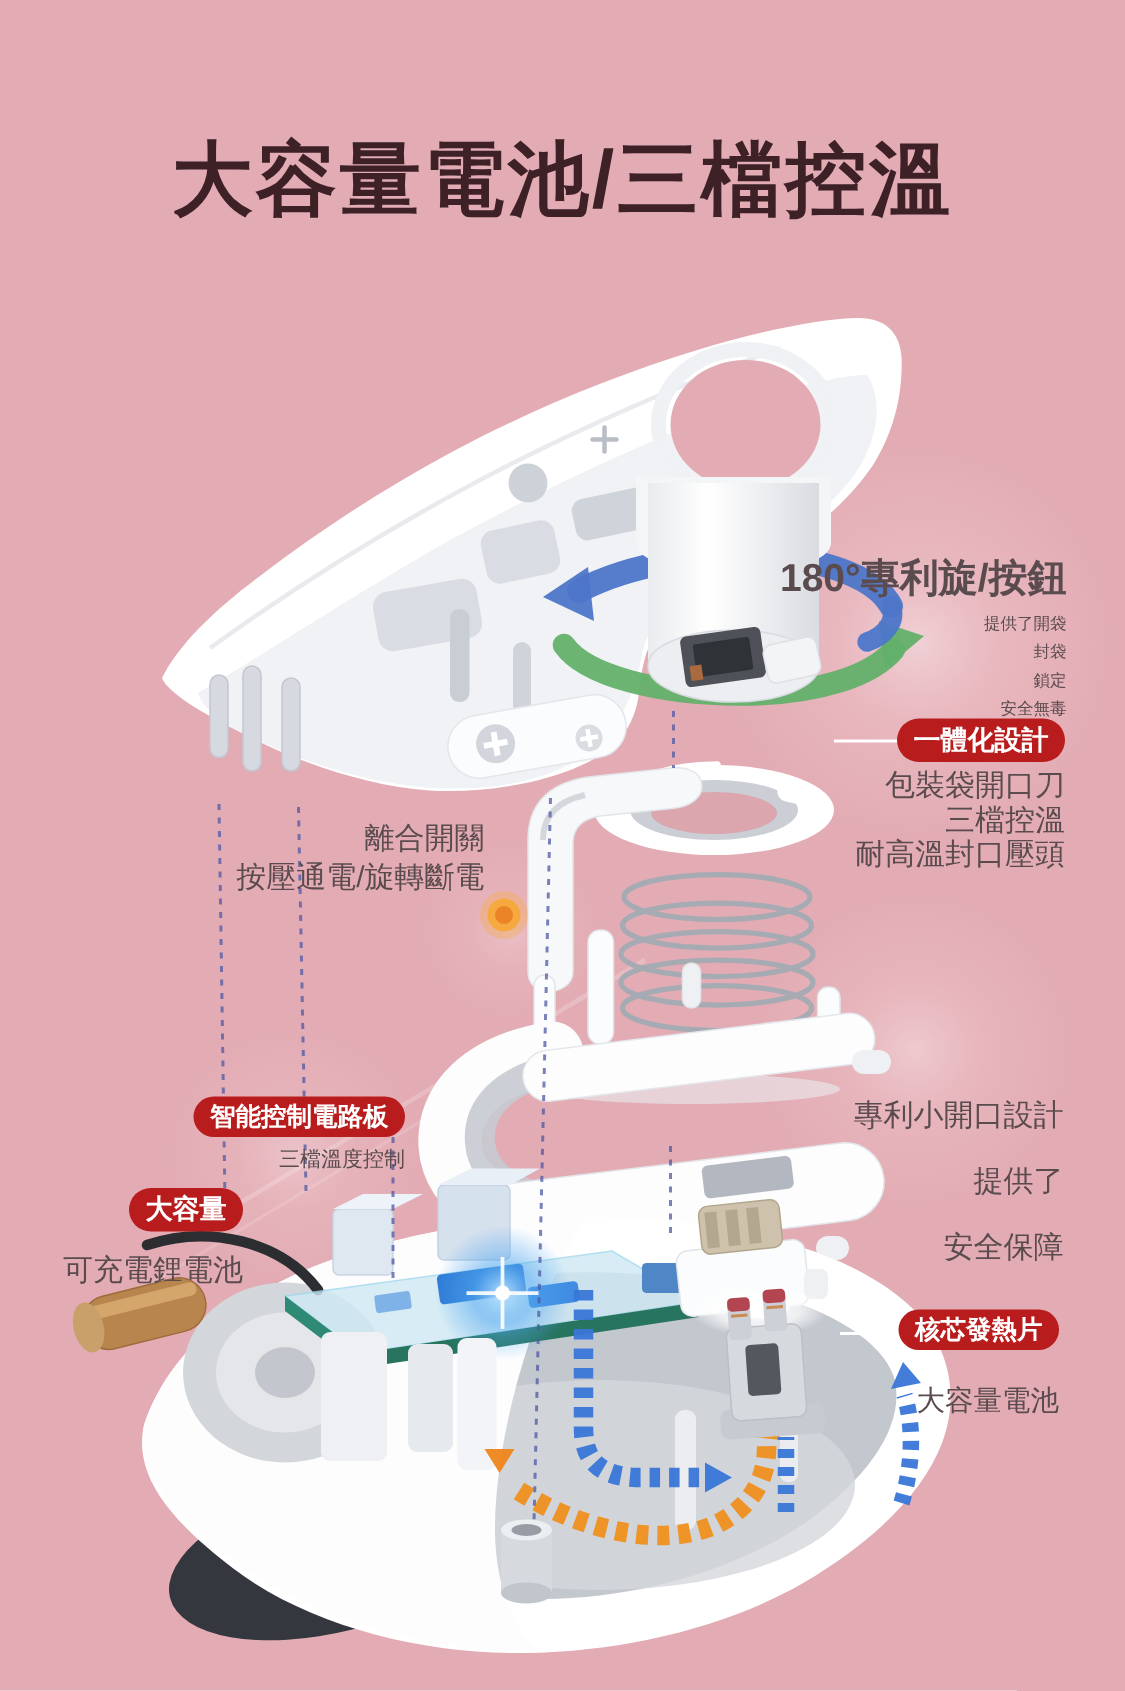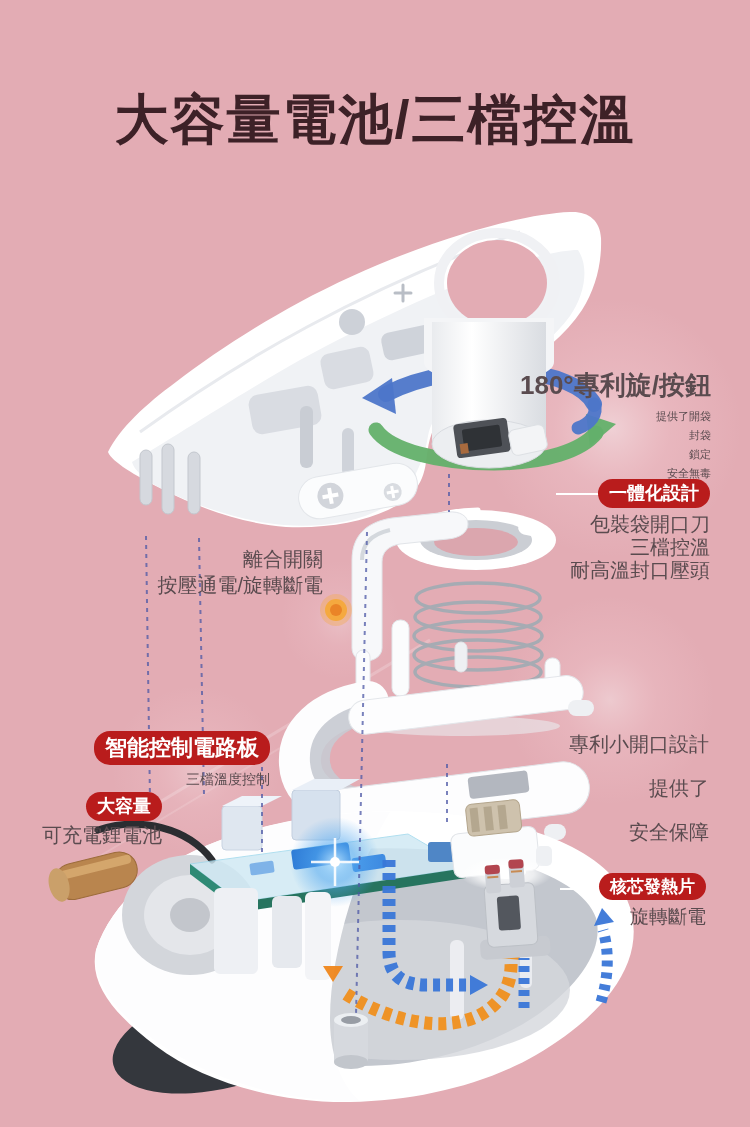--- a/index.html
+++ b/index.html
@@ -27,31 +27,31 @@
   .co-rotate .line { font-size:11px; line-height:19px; }
 
   .co-integrated { right:40px; top:479px; }
   .co-integrated .badge { font-size:18px; margin-bottom:5px; }
   .co-integrated .line { font-size:20px; line-height:23px; }
 
   .co-clutch { right:427px; top:546px; }
   .co-clutch .line { font-size:20px; line-height:26px; }
 
   .co-circuit { right:480px; top:731px; }
-  .co-circuit .badge { font-size:22px; margin-bottom:3px; }
+  .co-circuit .badge { font-size:17px; margin-bottom:3px; }
   .co-circuit .line { font-size:14px; line-height:22px; }
 
-  .co-battery { right:588px; top:792px; }
+  .co-battery { right:588px; top:792px;gap:12px; }
   .co-battery .badge { font-size:18px; margin-bottom:3px; }
   .co-battery .line { font-size:20px; line-height:23px; }
 
   .co-small { right:41px; top:713px; }
   .co-small .line { font-size:20px; line-height:25px;margin-top:19px; }
 
-  .co-heater { right:44px; top:873px; }
+  .co-heater { right:44px; top:873px;gap:18px; }
   .co-heater .badge { font-size:17px; margin-bottom:5px; }
   .co-heater .line { font-size:19px; line-height:23px; }
 </style>
 </head>
 <body>
 
 <div class="page">
 
   <svg class="illustration" viewBox="0 0 750 1127" xmlns="http://www.w3.org/2000/svg">
     <defs>
@@ -334,16 +334,16 @@
   </div>
 
   <div class="callout co-small">
     <div class="line">專利小開口設計</div>
     <div class="line">提供了</div>
     <div class="line">安全保障</div>
   </div>
 
   <div class="callout co-heater">
     <div class="badge">核芯發熱片</div>
-    <div class="line">旋轉斷電</div>
+    <div class="line">大容量電池</div>
   </div>
 
 </div>
 
 </body></html>

